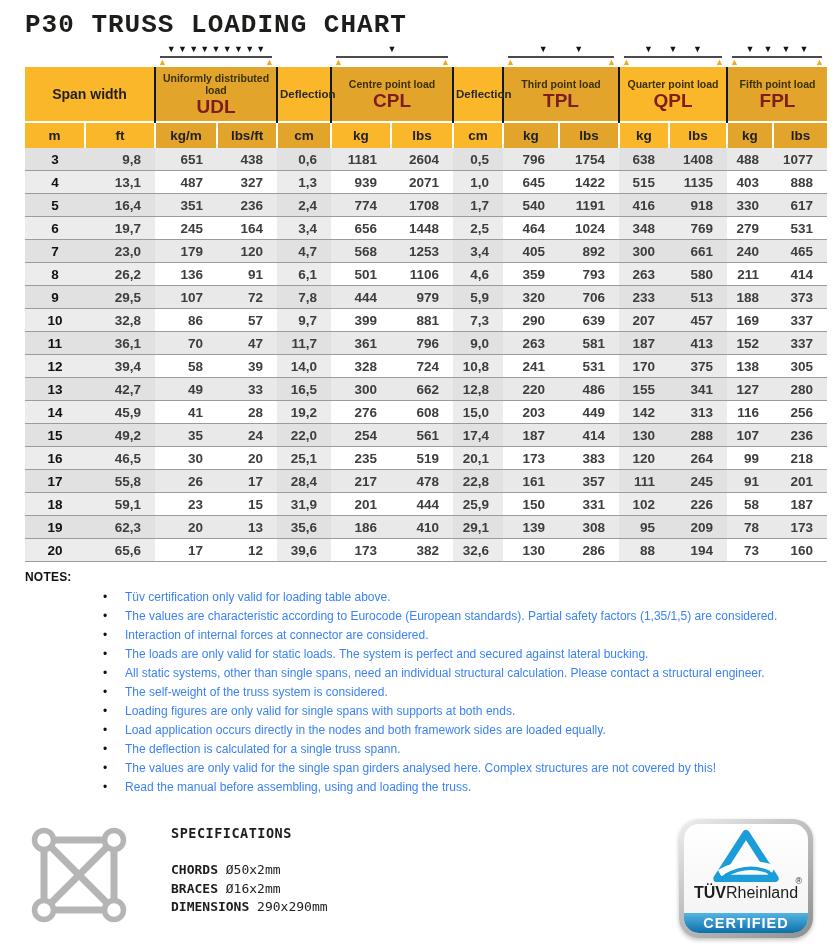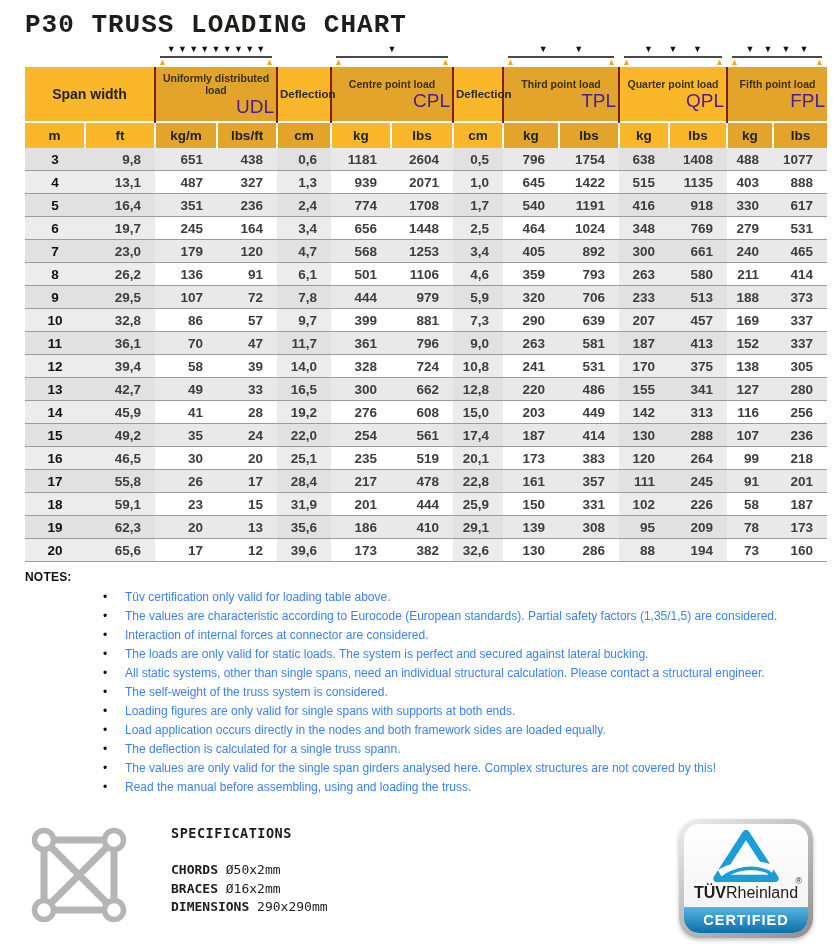--- a/index.html
+++ b/index.html
@@ -10,27 +10,27 @@
      letter-spacing:1px;color:#1d1d1b;}
   
   table{border-collapse:collapse;table-layout:fixed;width:790px;margin-top:0;}
   thead .diag-row th{height:27px;background:#fff;border:none;padding:0;vertical-align:bottom;}
   .beam{position:relative;height:25px;margin:0 5px;}
   .beam .ln{position:absolute;left:0;right:0;top:14px;height:2px;background:#4a4a4a;}
   .beam .dn{position:absolute;top:2px;transform:translateX(-50%);font-size:9px;line-height:10px;color:#141414;}
   .beam .up{position:absolute;top:15px;font-size:9px;line-height:10px;color:var(--support_orange);}
   .beam .up.l{left:-2px;} .beam .up.r{right:-2px;}
   thead th{font-weight:bold;}
-  .group-row th{height:50px;vertical-align:middle;padding:2px 2px;border-left:2px solid #fff;border-right:2px solid #7f1d1d;}
+  .group-row th{height:50px;vertical-align:middle;padding:2px 2px;border-left:2px solid #fff;border-right:2px solid #0f172a;}
   .group-row th:first-child{border-left:none;} .group-row th:last-child{border-right:none;}
   .tone-light{background:var(--header_light);} .tone-dark{background:var(--header_dark);}
   .g-main{font-size:14px;font-weight:bold;color:#1f1f1f;text-align:center;}
   .g-defl{font-size:11.5px;font-weight:bold;color:#2a2a2a;text-align:center;}
   .g-sub{font-size:10.5px;font-weight:bold;color:#3a3200;text-align:center;line-height:12px;margin:1px auto 1px auto;max-width:112px;}
-  .g-abbr{font-size:19px;font-weight:normal;color:#4c1d95;text-align:right;line-height:20px;}
+  .g-abbr{font-size:19px;font-weight:bold;color:#7f1d1d;text-align:center;line-height:20px;}
   .unit-row td{height:23px;border-top:2px solid #fff;border-left:2px solid #fff;border-right:2px solid #fff;
                font-size:13.5px;font-weight:bold;color:#222;text-align:center;vertical-align:middle;}
   .unit-row td:first-child{border-left:none;} .unit-row td:last-child{border-right:none;}
   tbody tr{border-bottom:1px solid #9b9b9b;}
   tbody td{height:22px;font-size:13.5px;font-weight:bold;color:#3d3d3d;text-align:right;
            padding:0 14px 0 0;vertical-align:middle;background:#fff;}
   tbody td.c0{text-align:center;padding:0;color:#111;}
   tbody td.shade{background:var(--row_shade);}
   tbody tr.alt td{background:#e9e9e9;}
   tbody tr.alt td.shade{background:#e1e1e1;}
@@ -50,21 +50,21 @@
   
   .tuv{margin-left:auto;margin-right:2px;width:134px;height:119px;border-radius:20px;
        background:linear-gradient(145deg,#efefef 0%,#c9c9c9 35%,#8f8f8f 100%);
        padding:5px;box-sizing:border-box;box-shadow:0 2px 4px rgba(0,0,0,0.25);}
   .tuv-inner{width:100%;height:100%;border-radius:15px;background:linear-gradient(#ffffff,#f2f2f2);
        overflow:hidden;display:flex;flex-direction:column;align-items:center;}
   .tuv-tri{margin-top:5px;}
   .tuv-brand{position:relative;font-size:16px;color:#1d1d1b;margin-top:1px;line-height:17px;}
   .tuv-brand .b{font-weight:bold;}
   .tuv-brand .reg{position:absolute;top:-11px;right:-4px;font-size:9px;color:#333;}
-  .tuv-band{margin-top:auto;width:100%;height:26px;background:linear-gradient(#54b4e2,#0d6fa9);
+  .tuv-band{margin-top:auto;width:100%;height:20px;background:linear-gradient(#54b4e2,#0d6fa9);
        display:flex;align-items:center;justify-content:center;color:#fff;font-weight:bold;
        font-size:14.5px;letter-spacing:1px;}
 </style>
 </head>
 <body>
 
 <div class="page">
 
   <h1>P30 TRUSS LOADING CHART</h1>
 

